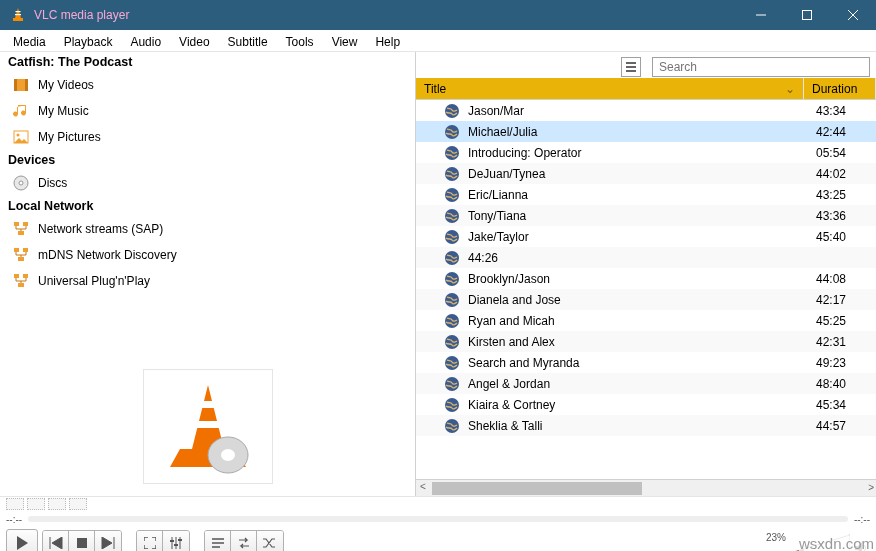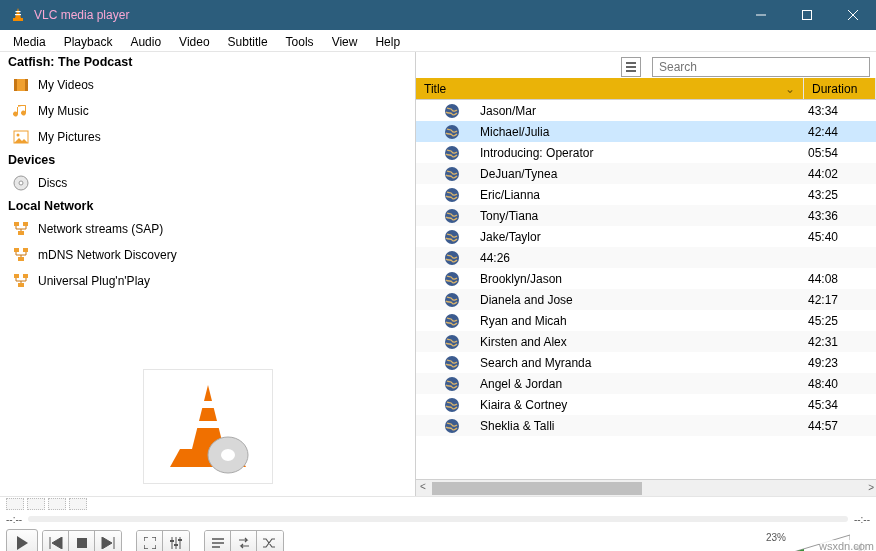--- a/index.html
+++ b/index.html
@@ -33,21 +33,21 @@
 .cone-box { width:130px; height:115px; border:1px solid #e5e5e5; display:flex; align-items:center; justify-content:center; }
 
 
 .playlist { flex:1; display:flex; flex-direction:column; border-left:none; }
 .plhead { height:22px; background:#eab308; display:flex; border-bottom:1px solid #d0d0d0; }
 .plhead .col { padding:3px 8px; border-right:1px solid #e5e5e5; display:flex; align-items:center; font-size:12px; }
 .col-title { flex:1; cursor:default; }
 .col-dur { width:72px; cursor:default; }
 .col-title .sort-arrow { margin-left:auto; opacity:.5; }
 .plbody { flex:1; overflow-y:scroll; overflow-x:auto; }
-.plrow { display:flex; align-items:center; height:21px; padding:0 12px 0 28px; gap:20px; cursor:default; }
+.plrow { display:flex; align-items:center; height:21px; padding:0 4px 0 28px; gap:8px; cursor:default; }
 .plrow:nth-child(even){ background:#f9f9f9; }
 .plrow.selected { background:#cde8ff; }
 .plrow .row-icon { width:16px; height:16px; flex:0 0 16px; }
 .plrow .row-title { flex:1; white-space:nowrap; overflow:hidden; text-overflow:ellipsis; }
 .plrow .row-dur { width:56px; text-align:left; }
 .hscroll-track{height:17px;background:#f0f0f0;border-top:1px solid #d0d0d0;position:relative;}
 .hscroll-thumb{position:absolute;top:2px;left:2px;height:13px;width:210px;background:#c0c0c0;}
 .hscroll-arrowR{position:absolute;right:2px;top:2px;font-size:10px;color:#666;}
 
 
@@ -71,21 +71,21 @@
 
 
 .plbody::-webkit-scrollbar{width:17px;}
 .plbody::-webkit-scrollbar-track{background:#f0f0f0;}
 .plbody::-webkit-scrollbar-thumb{background:#c0c0c0;}
 
 
 .svg{display:block;}
 
 
-.watermark{position:absolute;right:2px;bottom:-1px;font-size:11px;color:#999;background:rgba(255,255,255,.8);}
+.watermark{position:absolute;right:2px;bottom:-1px;font-size:15px;color:#999;background:rgba(255,255,255,.8);}
 </style>
 </head>
 <body>
 
 <div class="titlebar">
   <svg class="vlc-cone svg" viewBox="0 0 16 16">
       <path d="M8 1l3 10H5z" fill="#f48b00"></path>
       <rect x="5.5" y="4" width="5" height="1.2" fill="#fff"></rect>
       <rect x="5" y="7" width="6" height="1.2" fill="#fff"></rect>
       <rect x="3" y="11" width="10" height="3" fill="#f48b00"></rect>

